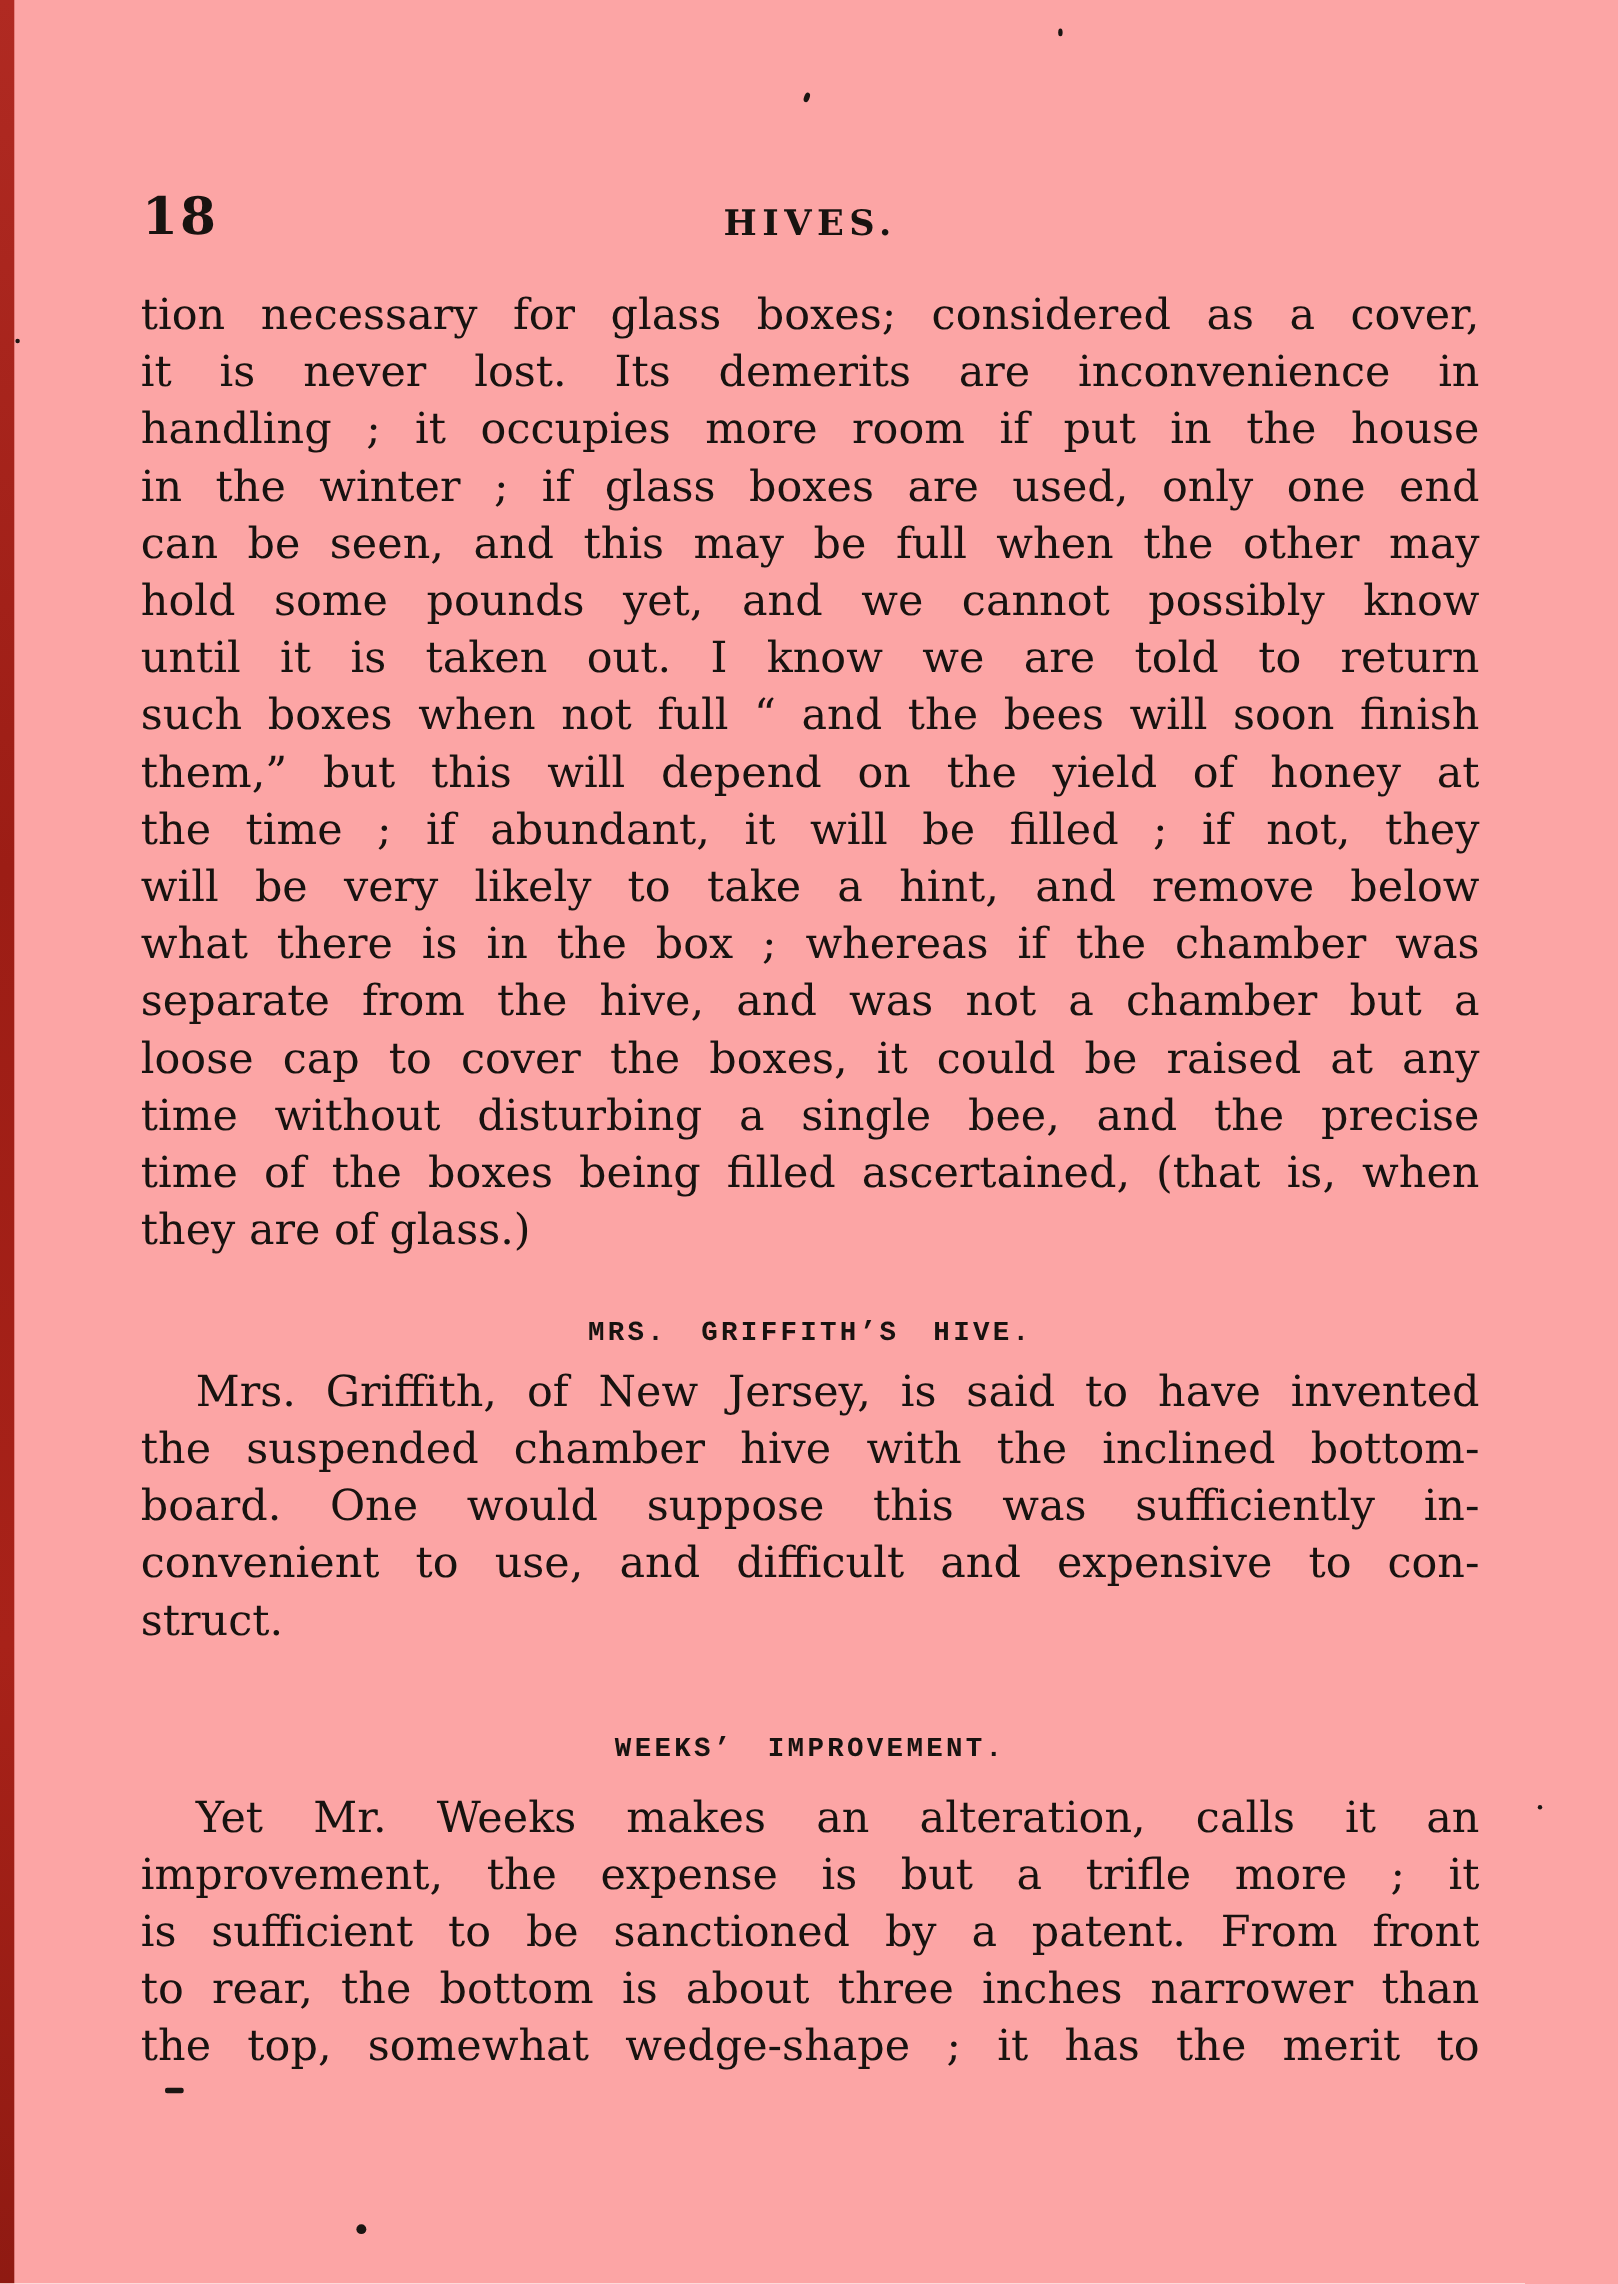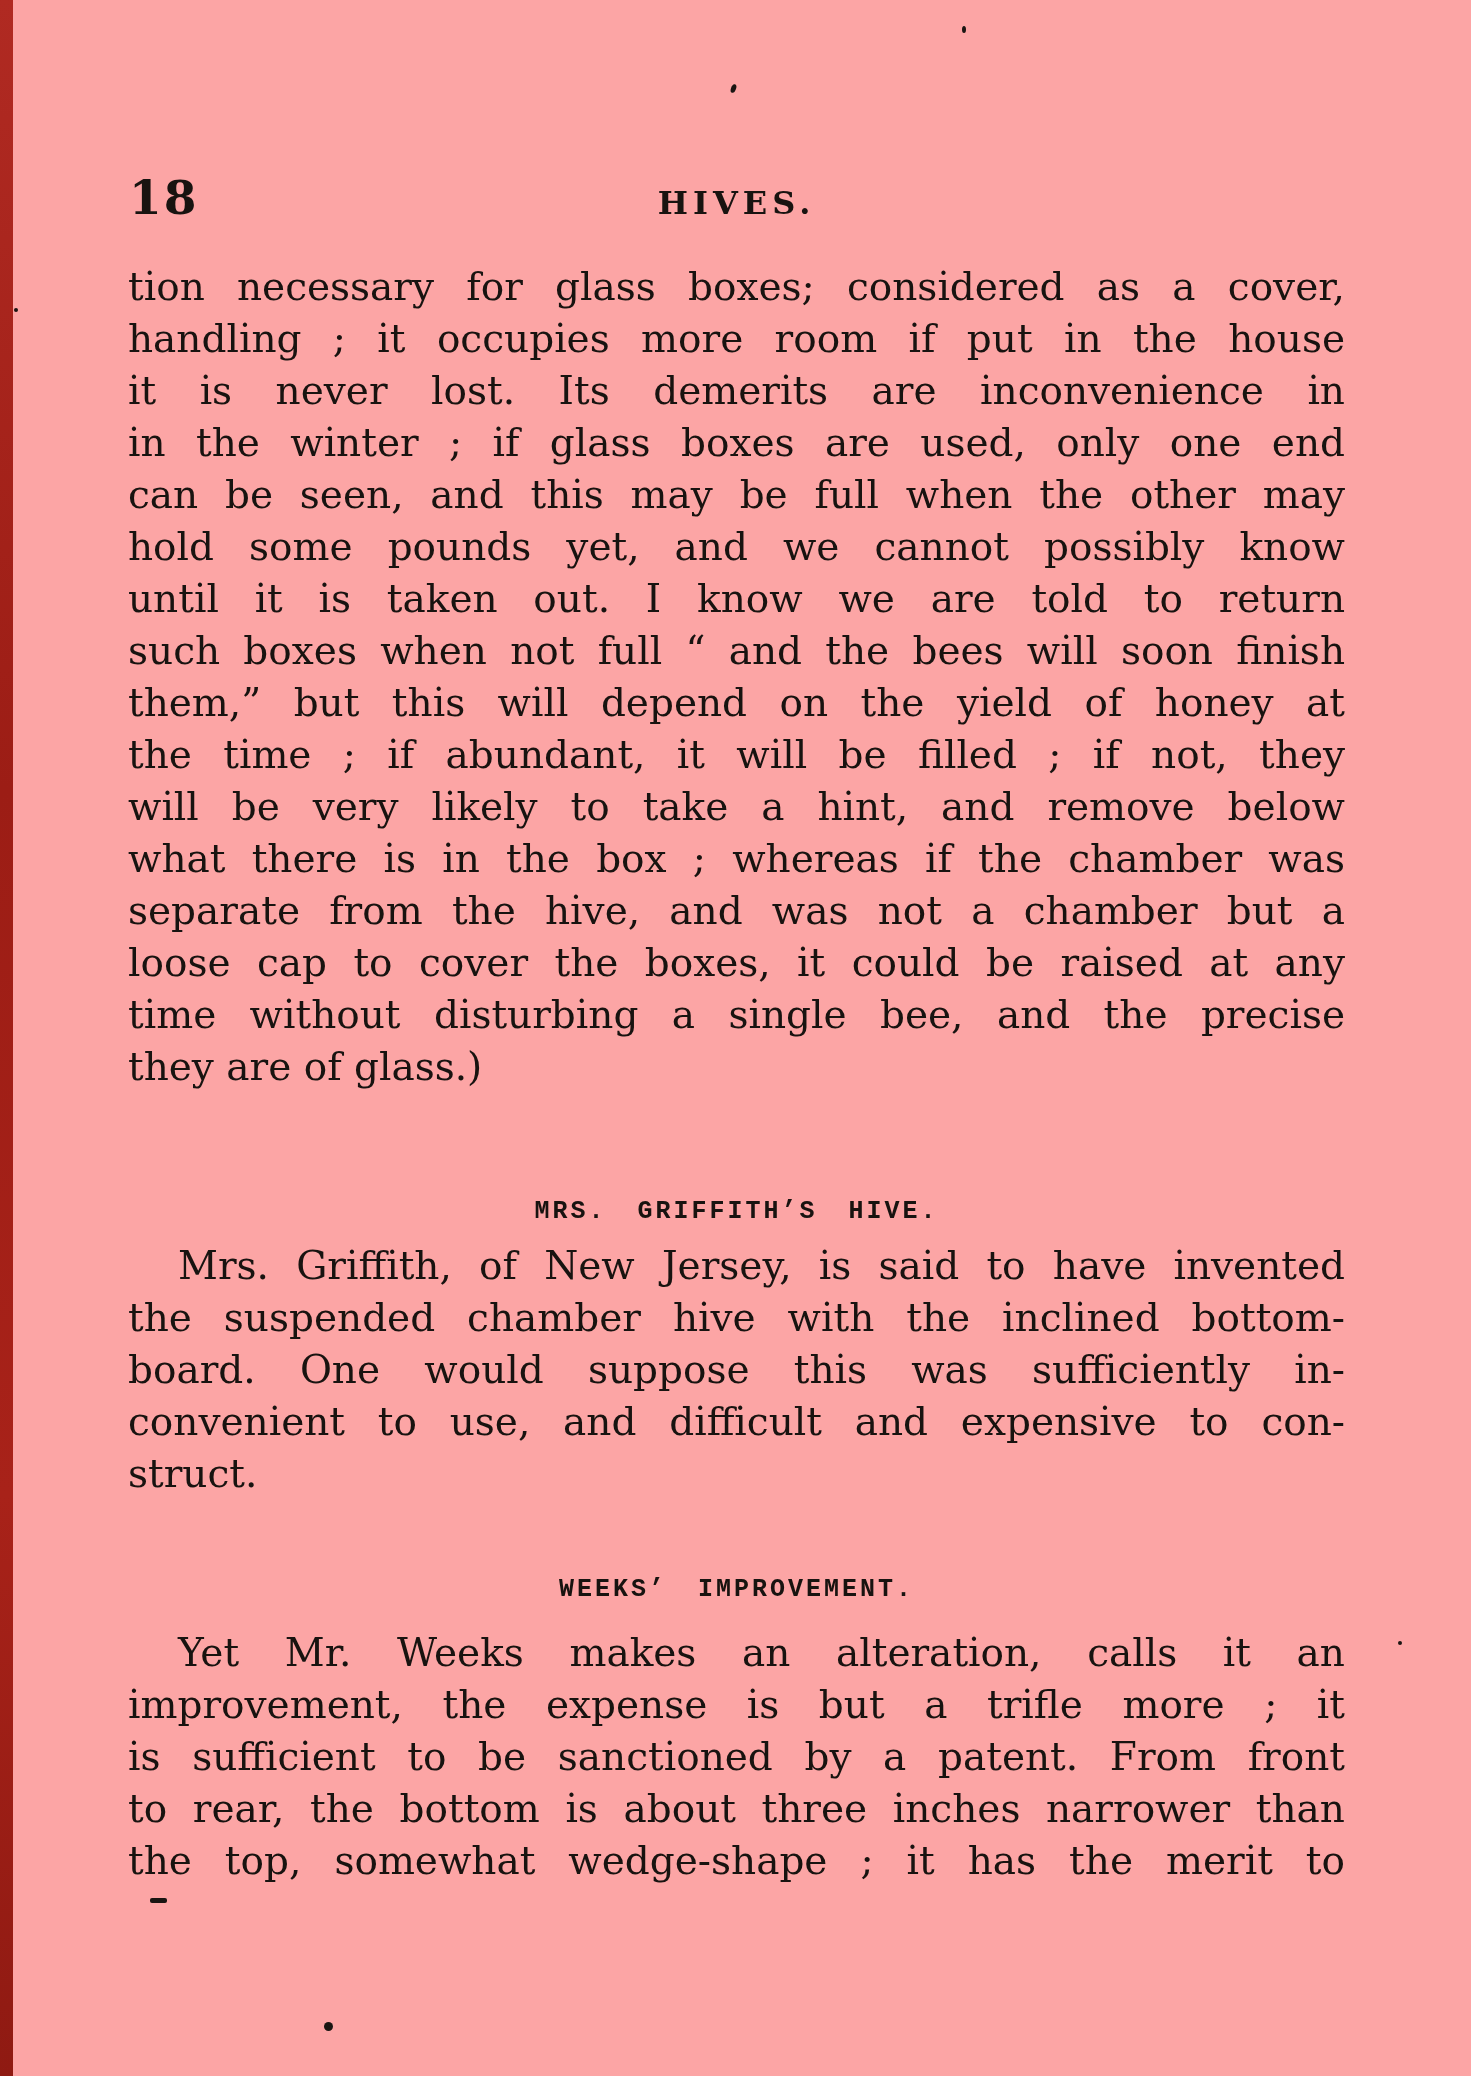--- a/index.html
+++ b/index.html
@@ -74,34 +74,35 @@
 
 <div class="page">
 
   <div class="binding-edge"></div>
 
   <div class="pagenum">18</div>
   <div class="runhead">HIVES.</div>
 
   <div class="block" style="top:261px">
     <div class="line j">tion necessary for glass boxes; considered as a cover,</div>
+    <div class="line j">it is never lost.  Its demerits are inconvenience in</div>
     <div class="line j">handling ; it occupies more room if put in the house</div>
-    <div class="line j">it is never lost.  Its demerits are inconvenience in</div>
     <div class="line j">in the winter ; if glass boxes are used, only one end</div>
     <div class="line j">can be seen, and this may be full when the other may</div>
     <div class="line j">hold some pounds yet, and we cannot possibly know</div>
     <div class="line j">until it is taken out.  I know we are told to return</div>
     <div class="line j">such boxes when not full “ and the bees will soon finish</div>
     <div class="line j">them,” but this will depend on the yield of honey at</div>
     <div class="line j">the time ; if abundant, it will be filled ; if not, they</div>
     <div class="line j">will be very likely to take a hint, and remove below</div>
     <div class="line j">what there is in the box ; whereas if the chamber was</div>
     <div class="line j">separate from the hive, and was not a chamber but a</div>
     <div class="line j">loose cap to cover the boxes, it could be raised at any</div>
     <div class="line j">time without disturbing a single bee, and the precise</div>
+    <div class="line j">time of the boxes being filled ascertained, (that is, when</div>
     <div class="line l">they are of glass.)</div>
   </div>
 
   <div class="heading" style="top:1197px">MRS. GRIFFITH’S HIVE.</div>
 
   <div class="block" style="top:1240px">
     <div class="line j indent">Mrs. Griffith, of New Jersey, is said to have invented</div>
     <div class="line j">the suspended chamber hive with the inclined bottom-</div>
     <div class="line j">board.  One would suppose this was sufficiently in-</div>
     <div class="line j">convenient to use, and difficult and expensive to con-</div>

